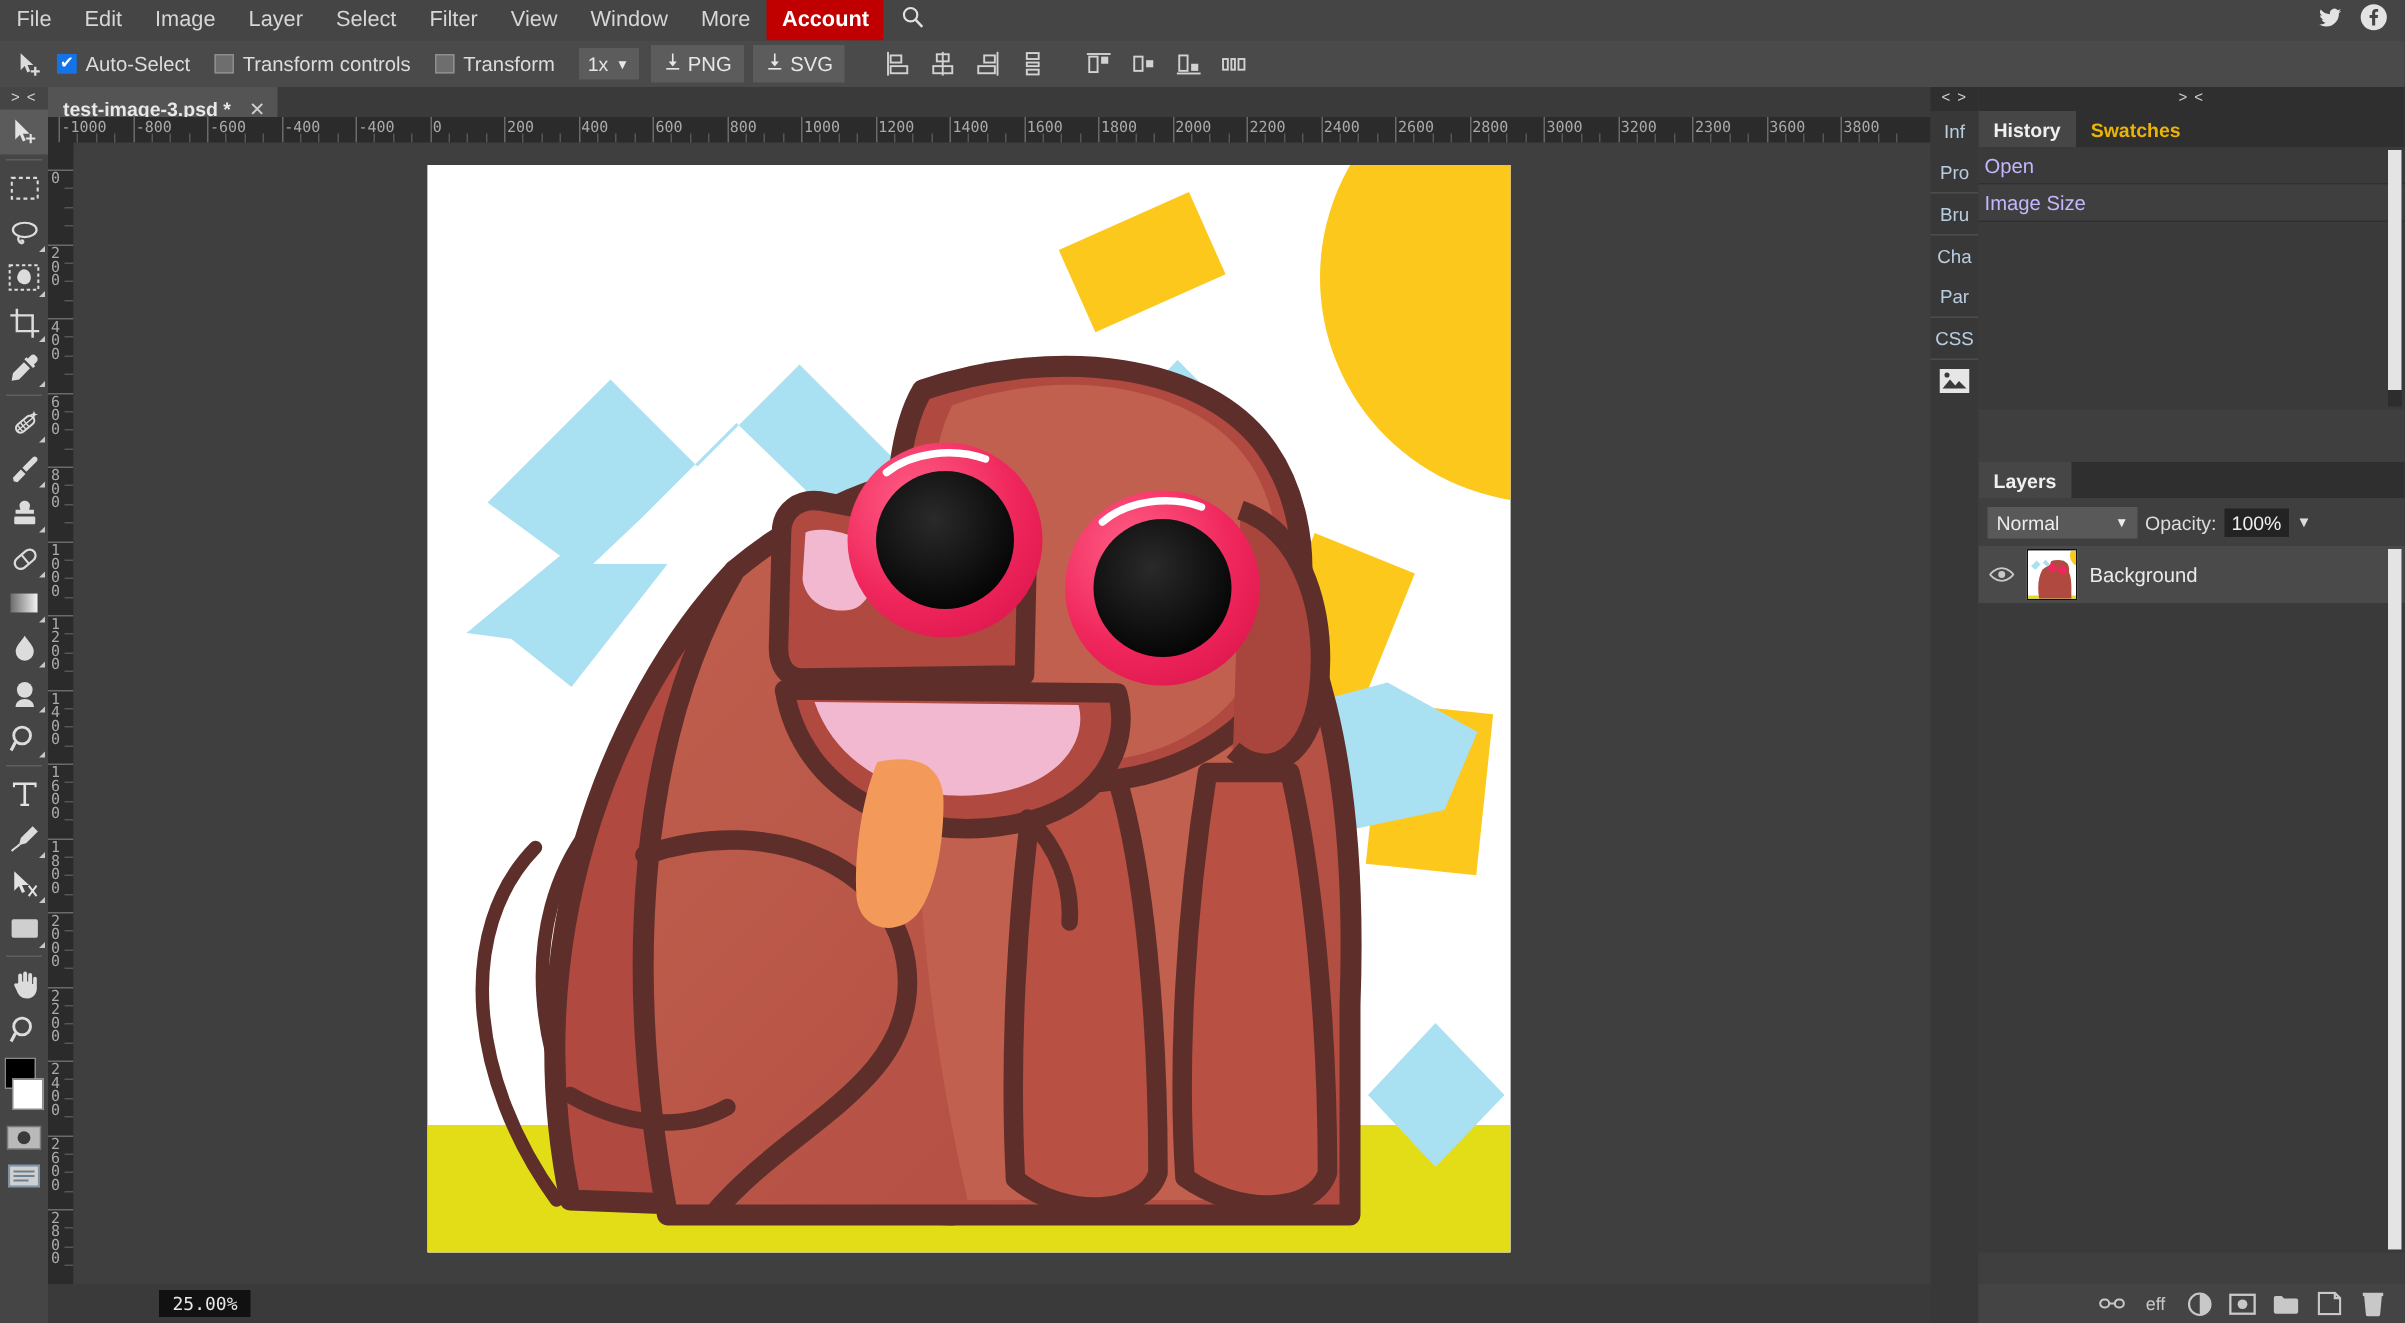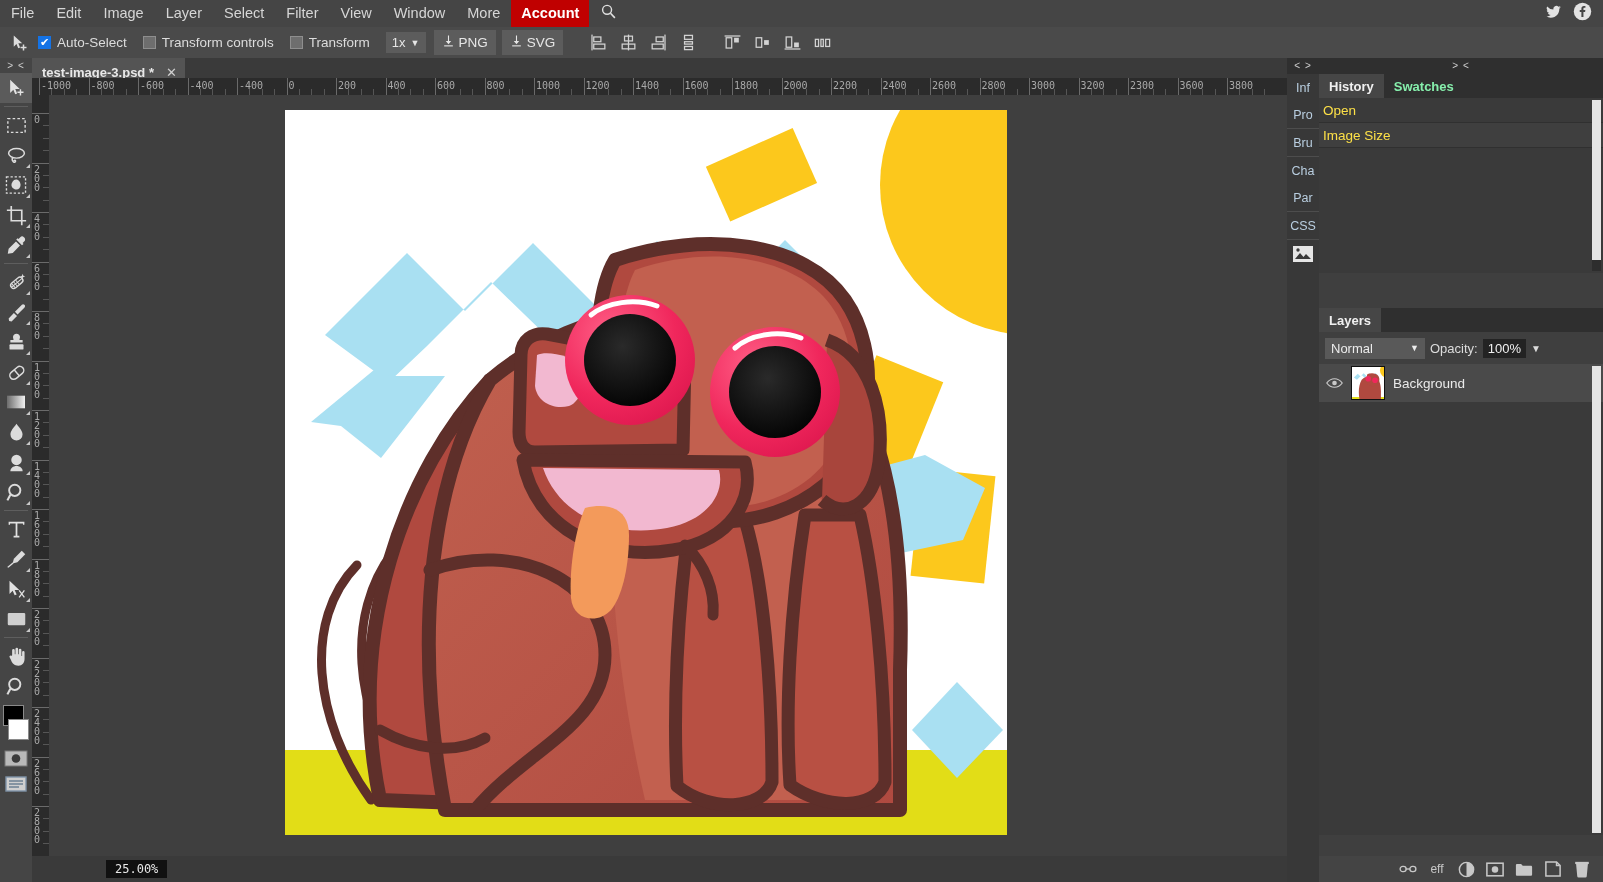--- a/index.html
+++ b/index.html
@@ -103,26 +103,26 @@
     align-items:center; justify-content:center; }
   .vtdiv{ height:1px; background:#4d4d4d; }
 
   
   #rightpanel{ position:absolute; right:0; top:58px; width:284px; bottom:0;
     background:#3f3f3f; }
   .panelcollapse{ height:16px; background:#2f2f2f; color:#cfcfcf; font-size:10px;
     text-align:center; line-height:16px; letter-spacing:1px; }
   .paneltabs{ height:24px; background:#2f2f2f; display:flex; align-items:flex-end; }
   .ptab{ height:24px; padding:0 10px; font-size:13px; font-weight:bold;
-    color:#86efac; display:flex; align-items:center; background:#2f2f2f; }
+    color:#eab308; display:flex; align-items:center; background:#2f2f2f; }
   .ptab.active{ background:#464646; color:#f0f0f0; }
   #historybody{ position:absolute; left:0; top:40px; right:0; height:175px;
     background:#3a3a3a; }
   .hrow{ height:25px; display:flex; align-items:center; padding-left:4px;
-    color:#fde047; font-size:13.5px; border-bottom:1px solid #303030; }
+    color:#c4b5fd; font-size:13.5px; border-bottom:1px solid #303030; }
   .hrow.cur{ background:#3f3f3f; }
   .vscroll{ position:absolute; right:2px; top:2px; width:9px; bottom:2px;
     background:#2d2d2d; }
   .vscroll .thumb{ position:absolute; left:0; right:0; top:0; height:160px;
     background:#e4e4e4; }
 
   #layerspanel{ position:absolute; left:0; top:250px; right:0; bottom:0;
     background:#3f3f3f; }
   .lrow{ display:flex; align-items:center; height:26px; padding:0 6px; gap:5px;
     color:#dcdcdc; font-size:13px; }

